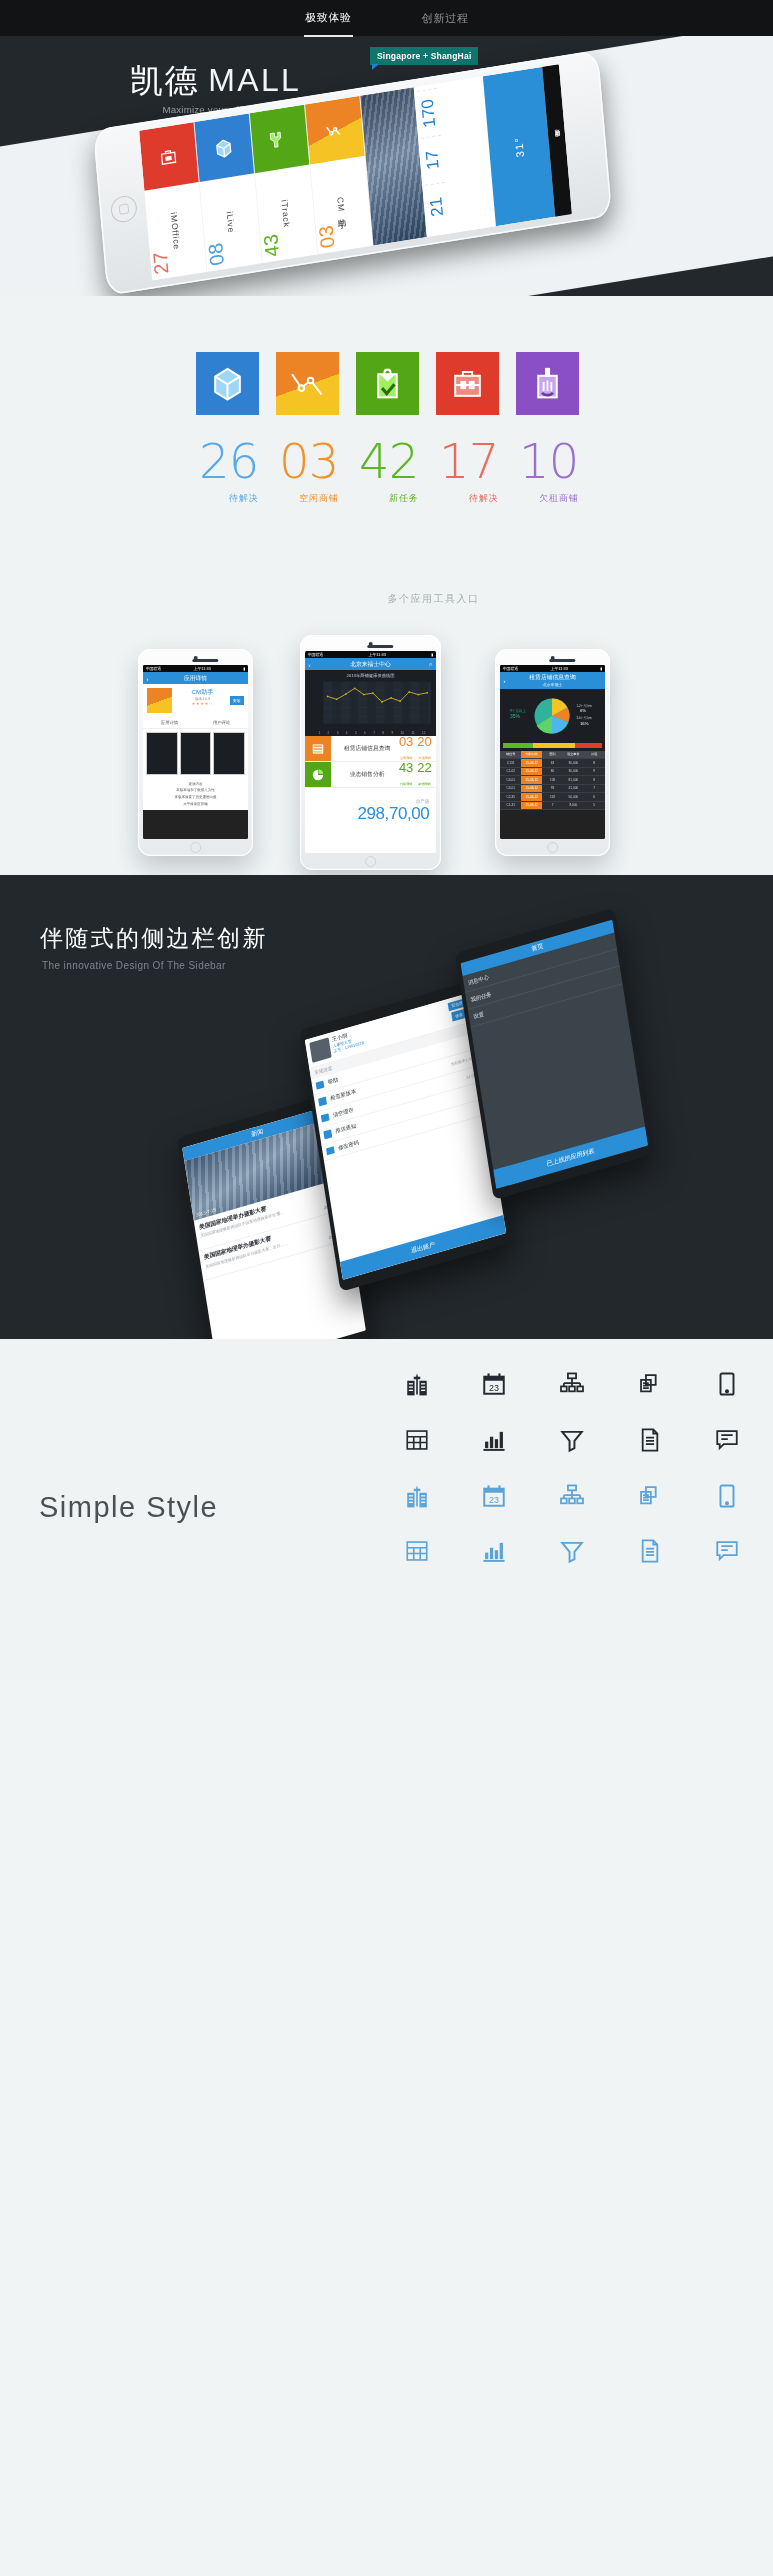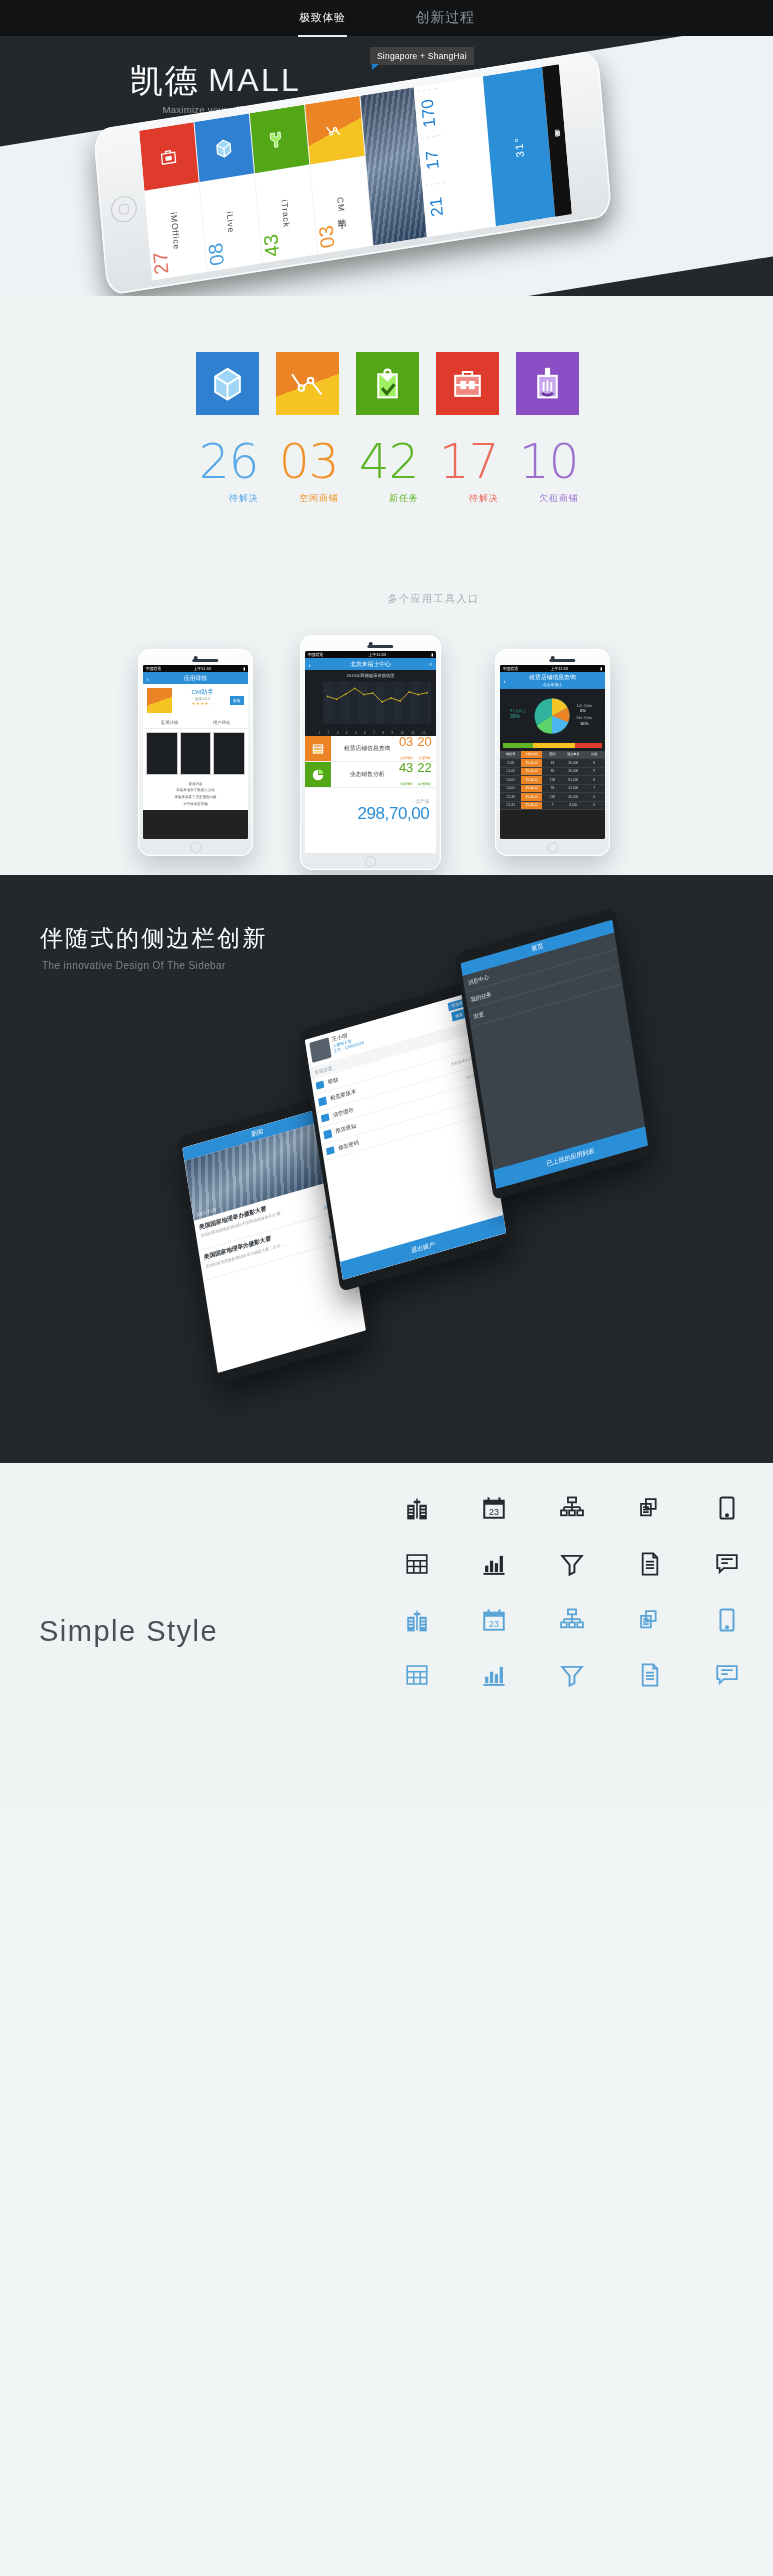--- a/index.html
+++ b/index.html
@@ -19,21 +19,21 @@
   }
   .nav-tab {
     color:#c9ced2; font-size:10.8px; letter-spacing:0.8px;
     position:relative; padding:4.6px 1.5px; cursor:pointer;
   }
   .nav-tab.active { color:#ffffff; }
   .nav-tab.active::after {
     content:""; position:absolute; left:0; right:0; bottom:-7px;
     height:1.5px; background:#e8eaec;
   }
-  .nav-tab.dim { color:#8d949a; font-size:14px;text-align:right; }
+  .nav-tab.dim { color:#8d949a; font-size:11px;text-align:right; }
 
   
   .hero {
     position:relative; height:260px; background:#23282c;
     overflow:hidden;
   }
   .hero-diag {
     position:absolute; left:-46px; bottom:-93px; width:929px; height:232px;
     background:#eef2f4; transform:rotate(-9.2deg); transform-origin:left bottom;
   }
@@ -46,21 +46,21 @@
   .brand-en {
     font-size:32px; color:#f2f4f6; font-weight:300; letter-spacing:2.3px;
     line-height:1; margin-left:9.3px;
   }
   .brand-sub {
     font-size:9.7px; color:#9aa1a7; margin-top:7px;
     text-align:center; letter-spacing:0.2px; padding-left:31px;
   }
   .badge {
     position:absolute; left:240px; top:-17px;
-    background:#404040; color:#fff; font-size:8.5px; font-weight:normal;
+    background:#0f766e; color:#fff; font-size:8.5px; font-weight:bold;
     padding:3.9px 7px; letter-spacing:0.2px; white-space:nowrap;
   }
   .badge::after {
     content:""; position:absolute; left:1.5px; bottom:-5.4px;
     border-left:7px solid #1d7fd4; border-bottom:6.2px solid transparent;
   }
 
   
   .hero-phone {
     position:absolute; left:93px; top:94px;
@@ -221,21 +221,21 @@
   
   .rp-pie { background:#1b1f24; padding:3.1px; }
   .rp-bar { display:flex; height:4.6px; }
   .rp-tbl { background:#2a2e33; }
   .rp-tr { display:flex; height:8.5px; border-bottom:0.8px solid #3a3f45; }
   .rp-td { flex:1; font-size:3.1px; color:#cfd4d8; display:flex; align-items:center; justify-content:center; }
   .rp-td.or { background:#ec8425; color:#fff; }
   .rp-td.hd { background:#43484e; color:#fff; }
 
   
-  .sec3 { background:#23282c; height:588px; position:relative; overflow:hidden; }
+  .sec3 { background:#23282c; height:464px; position:relative; overflow:hidden; }
   .sec3-title { position:absolute; left:40px; top:48px; color:#fff;
                 font-size:23px; font-weight:300; letter-spacing:2.3px; }
   .sec3-sub { position:absolute; left:42px; top:85px; color:#7d858c;
               font-size:10px; letter-spacing:0.4px; }
   .sb-stage { position:absolute; left:178px; top:93px; width:557px; height:340px;
               transform:rotate(-16deg) skewX(-7deg); }
   .sb-phone { position:absolute; background:#1b1e21; border-radius:7.7px;
               box-shadow:0 15.5px 31px rgba(0,0,0,.5); padding:10.8px 3.9px; }
   .sb-a { left:0;   top:93px; width:162px; height:248px; }
   .sb-b { left:139px; top:23px; width:178px; height:263px; }

